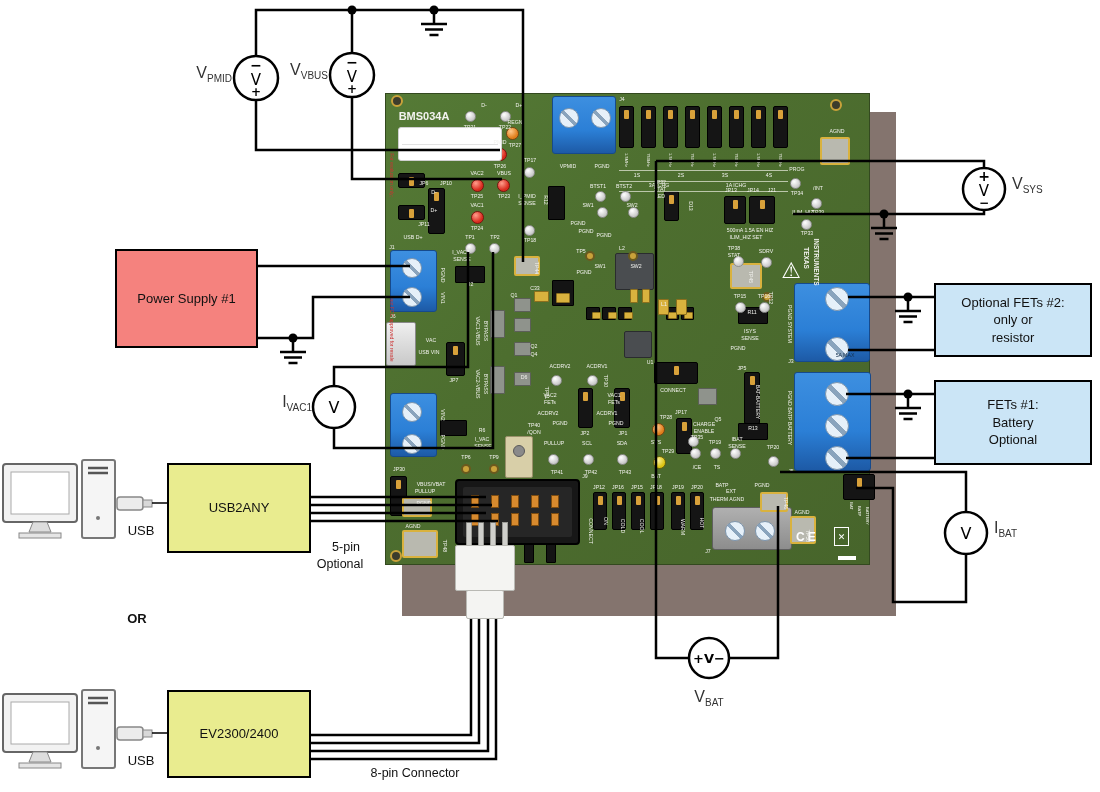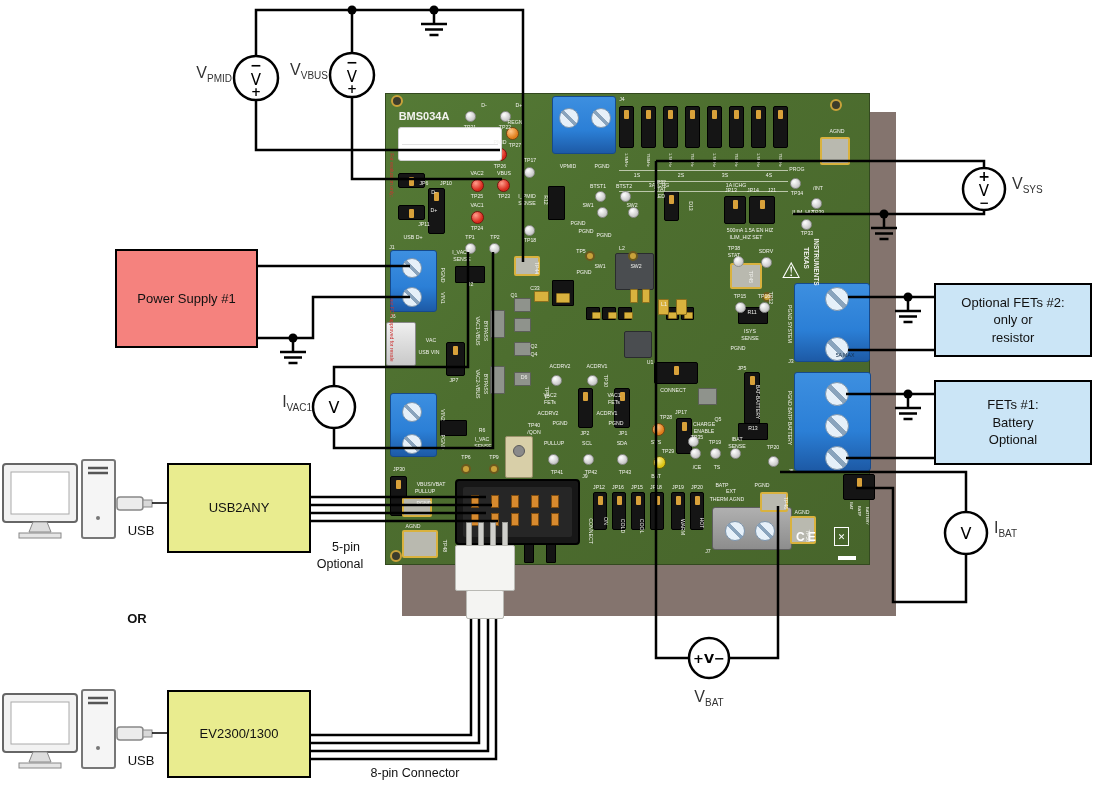--- a/index.html
+++ b/index.html
@@ -590,21 +590,21 @@
     </svg>
 
   <div id="boxes">
     <div class="dbox" id="box-power_supply" style="left: 115px; top: 249px; width: 143px; height: 99px; background: rgb(245, 130, 126);">
       <span>Power Supply #1</span>
     </div>
     <div class="dbox" id="box-usb2any" style="left: 167px; top: 463px; width: 144px; height: 90px; background: rgb(233, 236, 143);">
       <span>USB2ANY</span>
     </div>
     <div class="dbox" id="box-ev2300" style="left: 167px; top: 690px; width: 144px; height: 88px; background: rgb(233, 236, 143);">
-      <span>EV2300/1300</span>
+      <span>EV2300/2400</span>
     </div>
     <div class="dbox" id="box-load2" style="left: 934px; top: 283px; width: 158px; height: 74px; background: rgb(203, 229, 246);">
       <span>Optional FETs #2:</span>
       <span>only or</span>
       <span>resistor</span>
     </div>
     <div class="dbox" id="box-load1" style="left: 934px; top: 380px; width: 158px; height: 85px; background: rgb(203, 229, 246);">
       <span>FETs #1:</span>
       <span>Battery</span>
       <span>Optional</span>

